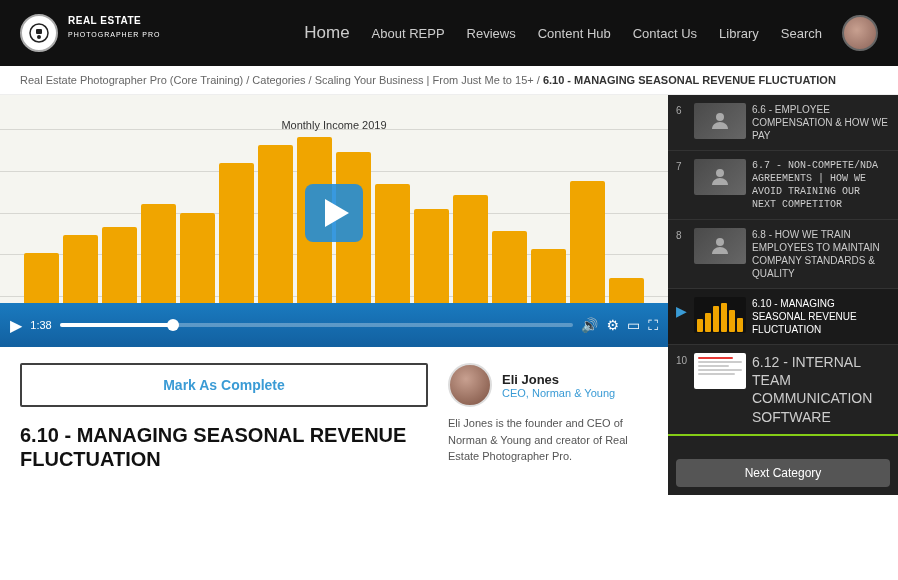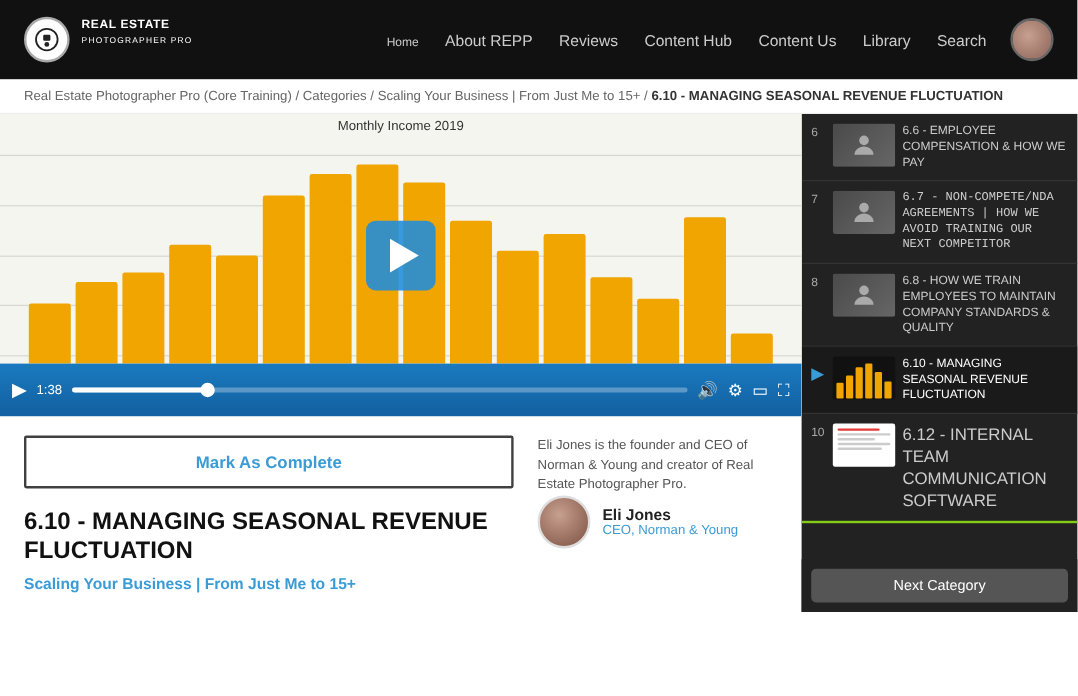--- a/index.html
+++ b/index.html
@@ -16,42 +16,42 @@
           <rect x="8" y="7" width="6" height="5" rx="1" fill="#222"></rect>
           <circle cx="11" cy="15" r="2" fill="#222"></circle>
         </svg>
     </div>
     <div style="color:#fff;font-size:10px;font-weight:bold;text-transform:uppercase;letter-spacing:0.5px;line-height:1.3;">
       <span>REAL ESTATE</span><br>
       <span style="font-size:7px;font-weight:normal;letter-spacing:1px;">PHOTOGRAPHER PRO</span>
     </div>
   </div>
   <ul style="display:flex;align-items:center;gap:22px;list-style:none;">
-    <li><a href="#" style="color:#ccc;text-decoration:none;font-size:10px;">Home</a></li>
+    <li><a href="#" style="color:#ccc;text-decoration:none;font-size:17px;">Home</a></li>
     <li><a href="#" style="color:#ccc;text-decoration:none;font-size:13px;">About REPP</a></li>
     <li><a href="#" style="color:#ccc;text-decoration:none;font-size:13px;">Reviews</a></li>
     <li><a href="#" style="color:#ccc;text-decoration:none;font-size:13px;">Content Hub</a></li>
-    <li><a href="#" style="color:#ccc;text-decoration:none;font-size:13px;">Content Us</a></li>
+    <li><a href="#" style="color:#ccc;text-decoration:none;font-size:13px;">Contact Us</a></li>
     <li><a href="#" style="color:#ccc;text-decoration:none;font-size:13px;">Library</a></li>
     <li><a href="#" style="color:#ccc;text-decoration:none;font-size:13px;">Search</a></li>
   </ul>
   <div style="width:36px;height:36px;border-radius:50%;background:radial-gradient(circle at 40% 40%,#c8a090,#8B6358);margin-left:20px;border:2px solid #666;"></div>
 </nav>
 
 <div style="padding:8px 20px;font-size:11px;color:#666;border-bottom:1px solid #eee;">
   <span>Real Estate Photographer Pro (Core Training) / Categories / Scaling Your Business | From Just Me to 15+</span> / <strong style="color:#333;font-weight:600;">6.10 - MANAGING SEASONAL REVENUE FLUCTUATION</strong>
 </div>
 
 <div style="display:flex;">
 
   <div style="flex:1;">
 
     <div style="position:relative;background:#f5f5f0;width:100%;height:252px;overflow:hidden;">
 
-      <div style="position:absolute;top:4px;left:0;right:0;text-align:center;font-size:11px;color:#333;z-index:2;">Monthly Income 2019</div>
+      <div style="position:absolute;top:24px;left:0;right:0;text-align:center;font-size:11px;color:#333;z-index:2;">Monthly Income 2019</div>
 
       <div style="position:absolute;top:28px;left:0;right:0;bottom:44px;background:#f5f5f0;display:flex;flex-direction:column;justify-content:space-between;padding:6px 0;">
         <div style="width:100%;height:1px;background:rgba(0,0,0,0.12);"></div>
         <div style="width:100%;height:1px;background:rgba(0,0,0,0.12);"></div>
         <div style="width:100%;height:1px;background:rgba(0,0,0,0.12);"></div>
         <div style="width:100%;height:1px;background:rgba(0,0,0,0.12);"></div>
         <div style="width:100%;height:1px;background:rgba(0,0,0,0.12);"></div>
       </div>
 
       <div style="position:absolute;bottom:44px;left:16px;right:16px;top:28px;display:flex;align-items:flex-end;gap:4px;padding:0 8px;">
@@ -90,31 +90,30 @@
         <span style="color:#fff;font-size:14px;cursor:pointer;">⚙</span>
         <span style="color:#fff;font-size:14px;cursor:pointer;">▭</span>
         <span style="color:#fff;font-size:14px;cursor:pointer;">⛶</span>
       </div>
     </div>
 
     <div style="display:flex;gap:20px;padding:16px 20px;">
       <div style="flex:1;">
         <button style="display:block;width:100%;padding:12px;border:2px solid #404040;background:#fff;color:#3a9bd5;font-size:14px;font-weight:bold;text-align:center;cursor:pointer;border-radius:2px;margin-bottom:16px;">Mark As Complete</button>
         <div style="font-size:20px;font-weight:bold;color:#111;line-height:1.2;margin-bottom:8px;text-transform:uppercase;">6.10 - MANAGING SEASONAL REVENUE FLUCTUATION</div>
-        <div style="color:#3a9bd5;font-size:13px;font-weight:bold;cursor:pointer;">Scaling Your Business | From Just Me to 15+</div>
       </div>
       <div style="width:200px;">
-        <div style="font-size:11px;color:#555;line-height:1.5;">Eli Jones is the founder and CEO of Norman &amp; Young and creator of Real Estate Photographer Pro.</div>
         <div style="display:flex;align-items:center;gap:10px;margin-bottom:8px;">
           <div style="width:44px;height:44px;border-radius:50%;background:radial-gradient(circle at 40% 35%,#c8a090,#7B5040);flex-shrink:0;border:2px solid #ddd;"></div>
           <div>
             <div style="font-size:13px;font-weight:bold;color:#222;">Eli Jones</div>
             <div style="font-size:11px;color:#3a9bd5;">CEO, Norman &amp; Young</div>
           </div>
         </div>
+        <div style="font-size:11px;color:#555;line-height:1.5;">Eli Jones is the founder and CEO of Norman &amp; Young and creator of Real Estate Photographer Pro.</div>
       </div>
     </div>
   </div>
 
   <div style="width:230px;background:#222;display:flex;flex-direction:column;">
     <div style="overflow-y:auto;flex:1;">
 
       <div style="display:flex;align-items:flex-start;padding:8px;border-bottom:1px solid #333;gap:6px;cursor:pointer;">
         <span style="color:#aaa;font-size:10px;min-width:12px;padding-top:2px;">6</span>
         <div style="width:52px;height:36px;background:#555;border-radius:2px;flex-shrink:0;overflow:hidden;">

